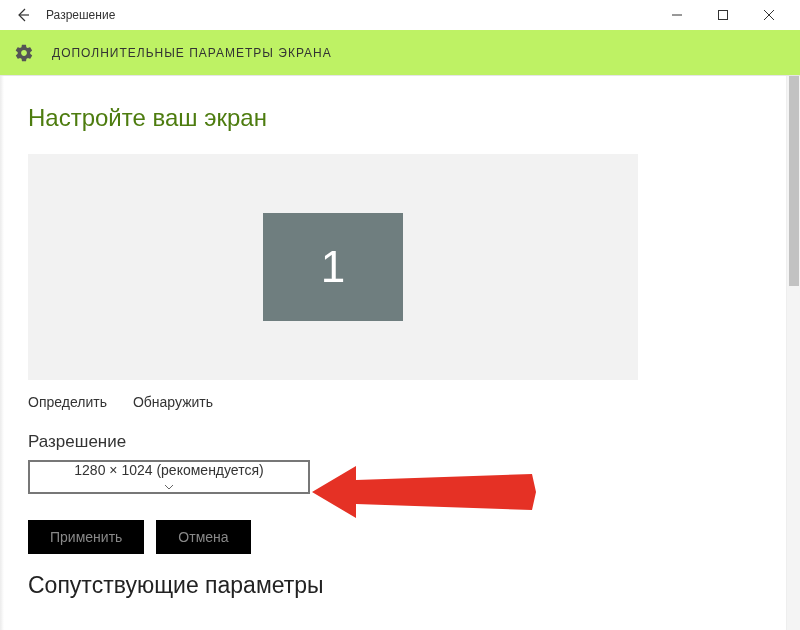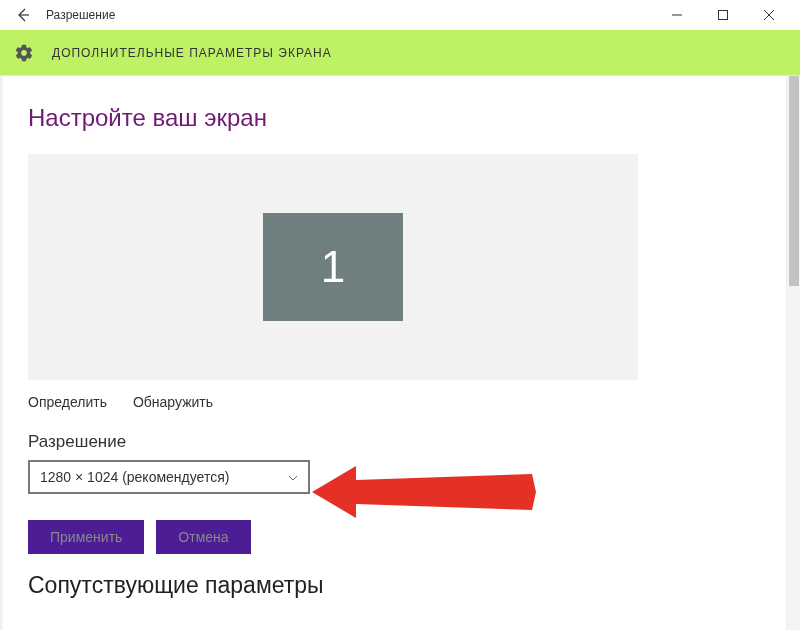--- a/index.html
+++ b/index.html
@@ -95,21 +95,21 @@
       position: absolute;
       top: 0;
       left: 2px;
       width: 10px;
       height: 210px;
       background: #c2c2c2;
     }
     .h1 {
       font-size: 24px;
       font-weight: 300;
-      color: #701a75;
+      color: #4d7c0f;
       margin-bottom: 22px;
     }
     .display-area {
       background: #f2f2f2;
       height: 226px;
       display: flex;
       align-items: center;
       justify-content: center;
       width: 610px;
     }
@@ -143,38 +143,39 @@
     .dropdown {
       width: 282px;
       height: 34px;
       border: 2px solid #777;
       display: flex;
       align-items: center;
       padding: 0 10px;
       justify-content: space-between;
       cursor: pointer;
       background: #fff;
+      flex-direction: column;
     }
     .dropdown-text {
       font-size: 14px;
       color: #333;
     }
     .chevron {
       font-size: 10px;
       color: #555;
     }
     .btn-row {
       display: flex;
       gap: 12px;
       margin-top: 26px;
     }
     .btn {
       height: 34px;
       padding: 0 22px;
-      background: #4c1d95;
+      background: #000000;
       font-size: 14px;
       color: #888;
       display: flex;
       align-items: center;
       justify-content: center;
       cursor: default;
       border: none;
     }
     .h2-bottom {
       font-size: 23px;

